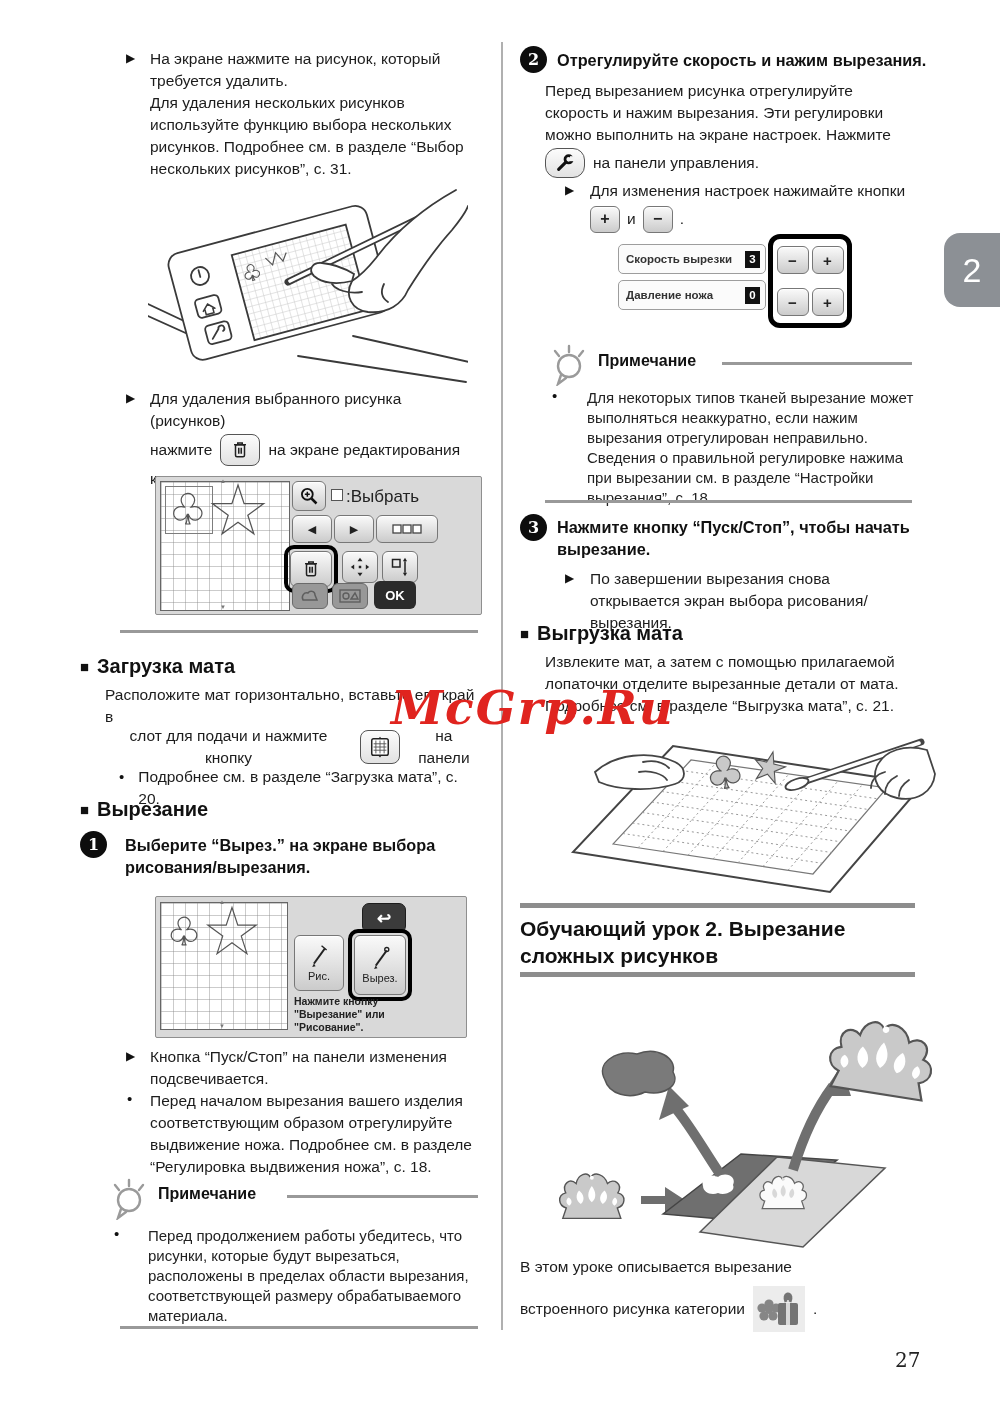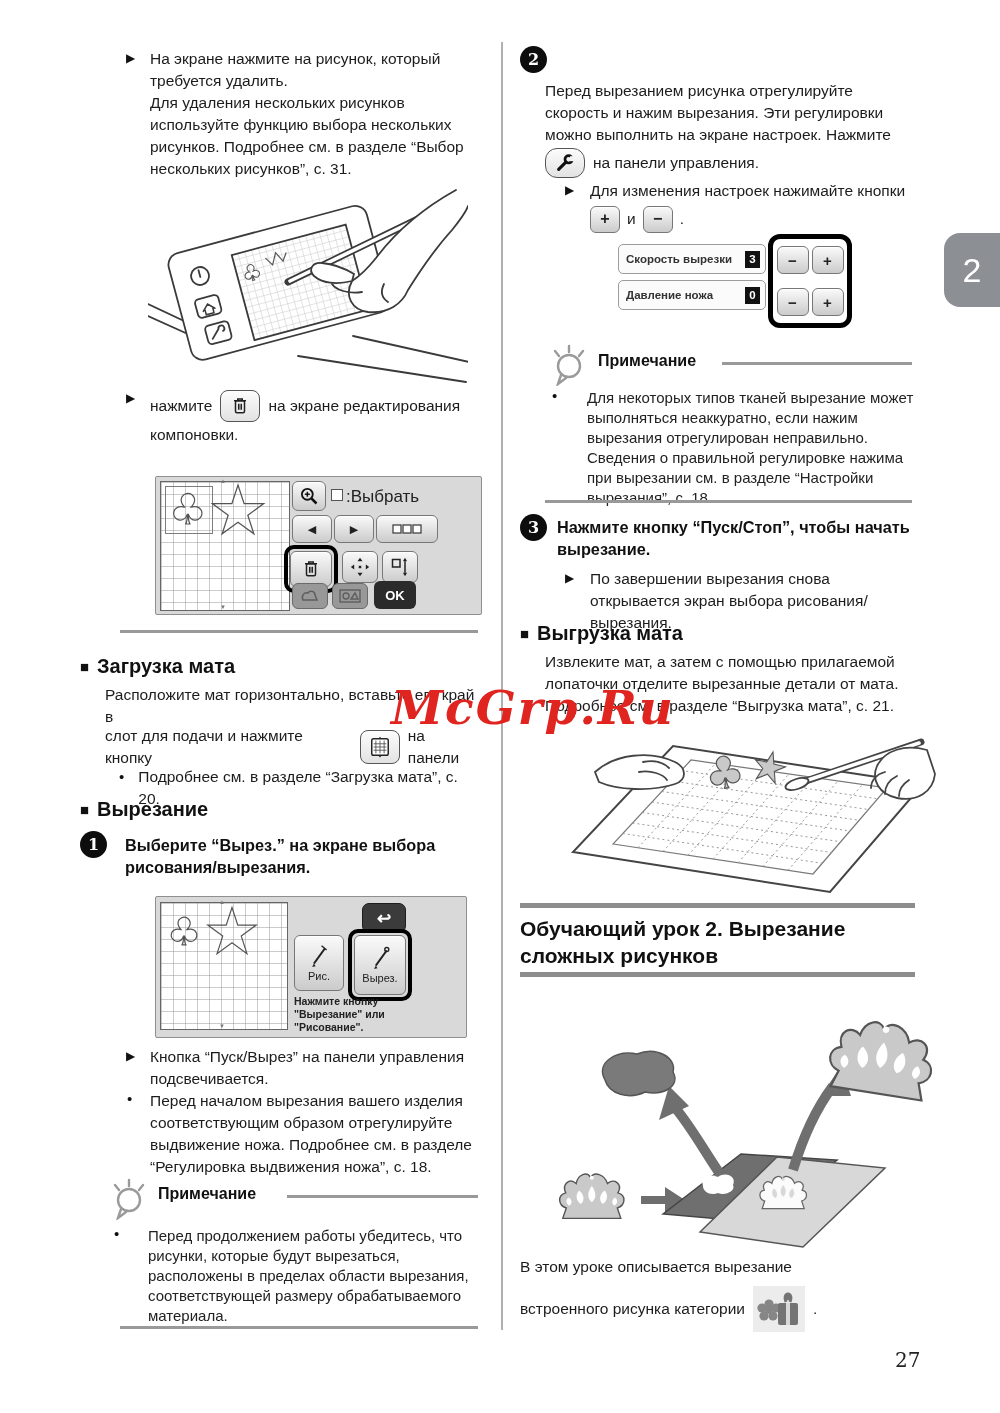--- a/index.html
+++ b/index.html
@@ -22,21 +22,21 @@
       background-image:linear-gradient(to right, rgba(140,140,140,.45) 1px, transparent 1px),
                        linear-gradient(to bottom, rgba(140,140,140,.45) 1px, transparent 1px);
       background-size:12px 12px;}
   .sbtn{background:linear-gradient(#fafafa,#cbcbcb);border:1px solid #777;border-radius:6px;
       box-shadow:inset 0 1px 0 #fff;display:flex;align-items:center;justify-content:center;
       color:#222;}
   .sbtn.dis{background:#989898;border-color:#6a6a6a;color:#5f5f5f;box-shadow:none;}
   .hl{border:4px solid #000;border-radius:10px;padding:2px;display:flex;align-items:center;justify-content:flex-start;}
   .inlbtn{background:linear-gradient(#fcfcfc,#e2e2e2);border:1.6px solid #555;border-radius:8px;
       display:inline-flex;align-items:center;justify-content:center;}
-  .flexrow{display:flex;align-items:center;gap:8px;}
+  .flexrow{display:flex;align-items:center;gap:8px;text-align:center;}
   .note-title{font-size:16px;font-weight:bold;color:#111;}
   .grayblock{background:#8d8d8d;}
   .watermark{font-family:"DejaVu Serif",serif;font-style:italic;font-weight:bold;
       font-size:47px;color:#e0241f;letter-spacing:2px;z-index:60;white-space:nowrap;}
   .tab2{background:#8c9095;border-radius:16px 0 0 16px;color:#fff;
       display:flex;align-items:center;justify-content:center;font-size:34px;}
   .pagenum{font-family:"DejaVu Serif",serif;font-size:20px;color:#222;}
   .caption{font-size:10.5px;line-height:13px;font-weight:bold;color:#222;}
   .btnlabel{font-size:11px;color:#222;}
 </style>
@@ -86,20 +86,21 @@
       <line x1="142" y1="95" x2="303" y2="17" stroke="#fff" stroke-width="3.6"></line>
       <path d="M308,4 C272,24 246,48 228,72 C220,82 212,90 204,95 C196,110 204,124 220,126 C240,128 254,118 260,104 C270,88 284,66 304,44 C312,34 318,26 320,20" fill="#fff"></path>
       <path d="M204,95 C188,99 174,97 166,90 C160,84 164,76 174,77 C186,78 196,82 206,88 Z" fill="#fff"></path>
       <path d="M214,106 C200,108 188,104 184,98"></path>
       <path d="M236,98 c-4,8 -2,14 4,18"></path>
     </g>
   </svg>
 
   <span class="abs arrowglyph" style="left:126px;top:391px;">▶</span>
   <div class="abs body" style="left:150px;top:388px;width:330px;">
+    <div>Для удаления выбранного рисунка (рисунков)</div>
     <div class="flexrow" style="height:36px;">
       <span>нажмите</span>
       <span class="inlbtn" style="width:38px;height:30px;">
         <svg width="18" height="20" viewBox="0 0 24 26">
             <g stroke="#222" stroke-width="2" fill="none">
           <path d="M4,6 h16"></path>
               <path d="M9,6 v-2.5 h6 v2.5"></path>
           <rect x="6" y="6" width="12" height="16" rx="2"></rect>
           <path d="M10,10 v8 M12,10 v8 M14,10 v8" stroke-width="1.4"></path>
             </g>
@@ -282,40 +283,41 @@
       </div>
     </div>
     <div class="abs caption" style="left:138px;top:98px;width:120px;">
       <div>Нажмите кнопку</div>
       <div>"Вырезание" или</div>
       <div>"Рисование".</div>
     </div>
   </div>
 
   <span class="abs arrowglyph" style="left:126px;top:1049px;">▶</span>
-  <div class="abs body" style="left:150px;top:1046px;width:330px;">Кнопка “Пуск/Вырез” на панели управления подсвечивается.</div>
+  <div class="abs body" style="left:150px;top:1046px;width:330px;">Кнопка “Пуск/Стоп” на панели изменения подсвечивается.</div>
   <span class="abs dotglyph" style="left:127px;top:1090px;">•</span>
   <div class="abs body" style="left:150px;top:1090px;width:330px;">Перед началом вырезания вашего изделия соответствующим образом отрегулируйте выдвижение ножа. Подробнее см. в разделе “Регулировка выдвижения ножа”, с. 18.</div>
 
   <svg class="abs" style="left:105px;top:1176px;" width="48" height="44" viewBox="0 0 48 44">
     <g stroke="#9a9a9a" stroke-width="2.4" fill="none" stroke-linecap="round">
       <circle cx="24" cy="24" r="11"></circle>
       <path d="M24,4 v6 M10,9 l4,5 M38,9 l-4,5"></path>
       <path d="M16,33 l-3,9 8,-6"></path>
     </g>
   </svg>
   <div class="abs note-title" style="left:158px;top:1185px;">Примечание</div>
   <div class="abs rule" style="left:287px;top:1195px;width:191px;height:3px;"></div>
   <span class="abs dotglyph" style="left:114px;top:1225px;">•</span>
   <div class="abs notebody" style="left:148px;top:1226px;width:330px;">Перед продолжением работы убедитесь, что рисунки, которые будут вырезаться, расположены в пределах области вырезания, соответствующей размеру обрабатываемого материала.</div>
   <div class="abs rule" style="left:120px;top:1326px;width:358px;height:3px;"></div>
 
   <div class="abs stepcircle" style="left:520px;top:46px;">
     <span>2</span>
   </div>
+  <div class="abs steptitle" style="left:557px;top:49px;white-space:nowrap;">Отрегулируйте скорость и нажим вырезания.</div>
   <div class="abs body" style="left:545px;top:80px;width:358px;">Перед вырезанием рисунка отрегулируйте скорость и нажим вырезания. Эти регулировки можно выполнить на экране настроек. Нажмите</div>
   <div class="abs flexrow" style="left:545px;top:146px;height:34px;">
     <span class="inlbtn" style="width:38px;height:28px;border-radius:12px;">
       <svg width="20" height="20" viewBox="0 0 22 22">
         <circle cx="15" cy="7" r="4" fill="none" stroke="#111" stroke-width="3"></circle>
         <rect x="16.5" y="3.5" width="6" height="5.5" fill="#f3f3f3"></rect>
         <line x1="4" y1="18" x2="12" y2="10" stroke="#111" stroke-width="3.4" stroke-linecap="round"></line>
       </svg>
     </span>
     <span class="body">на панели управления.</span>

